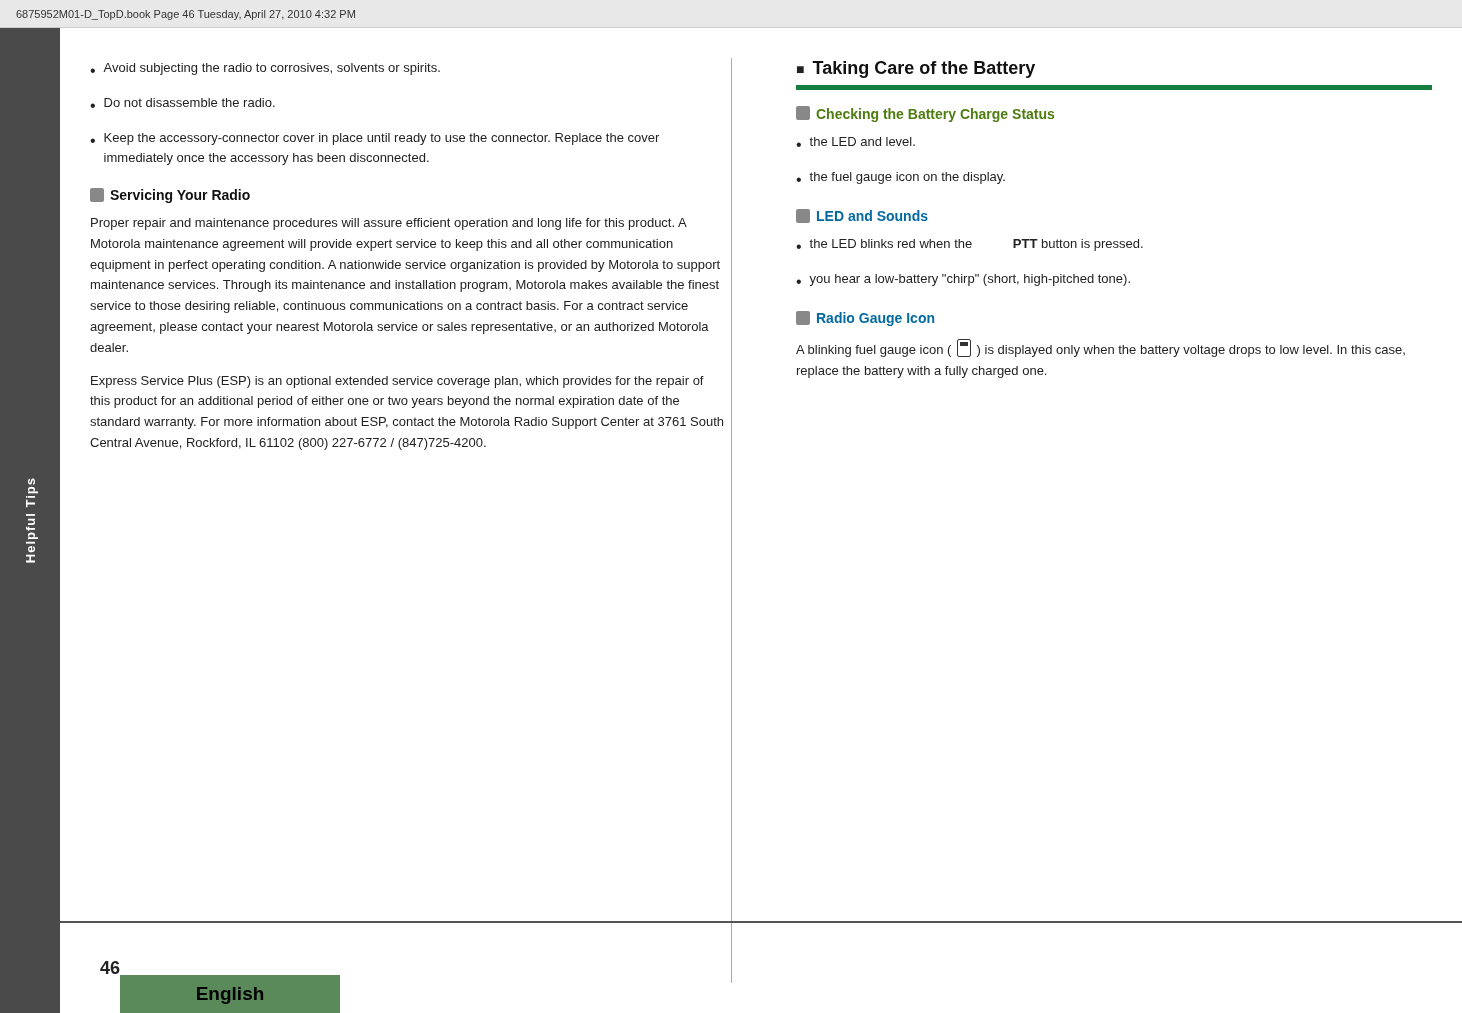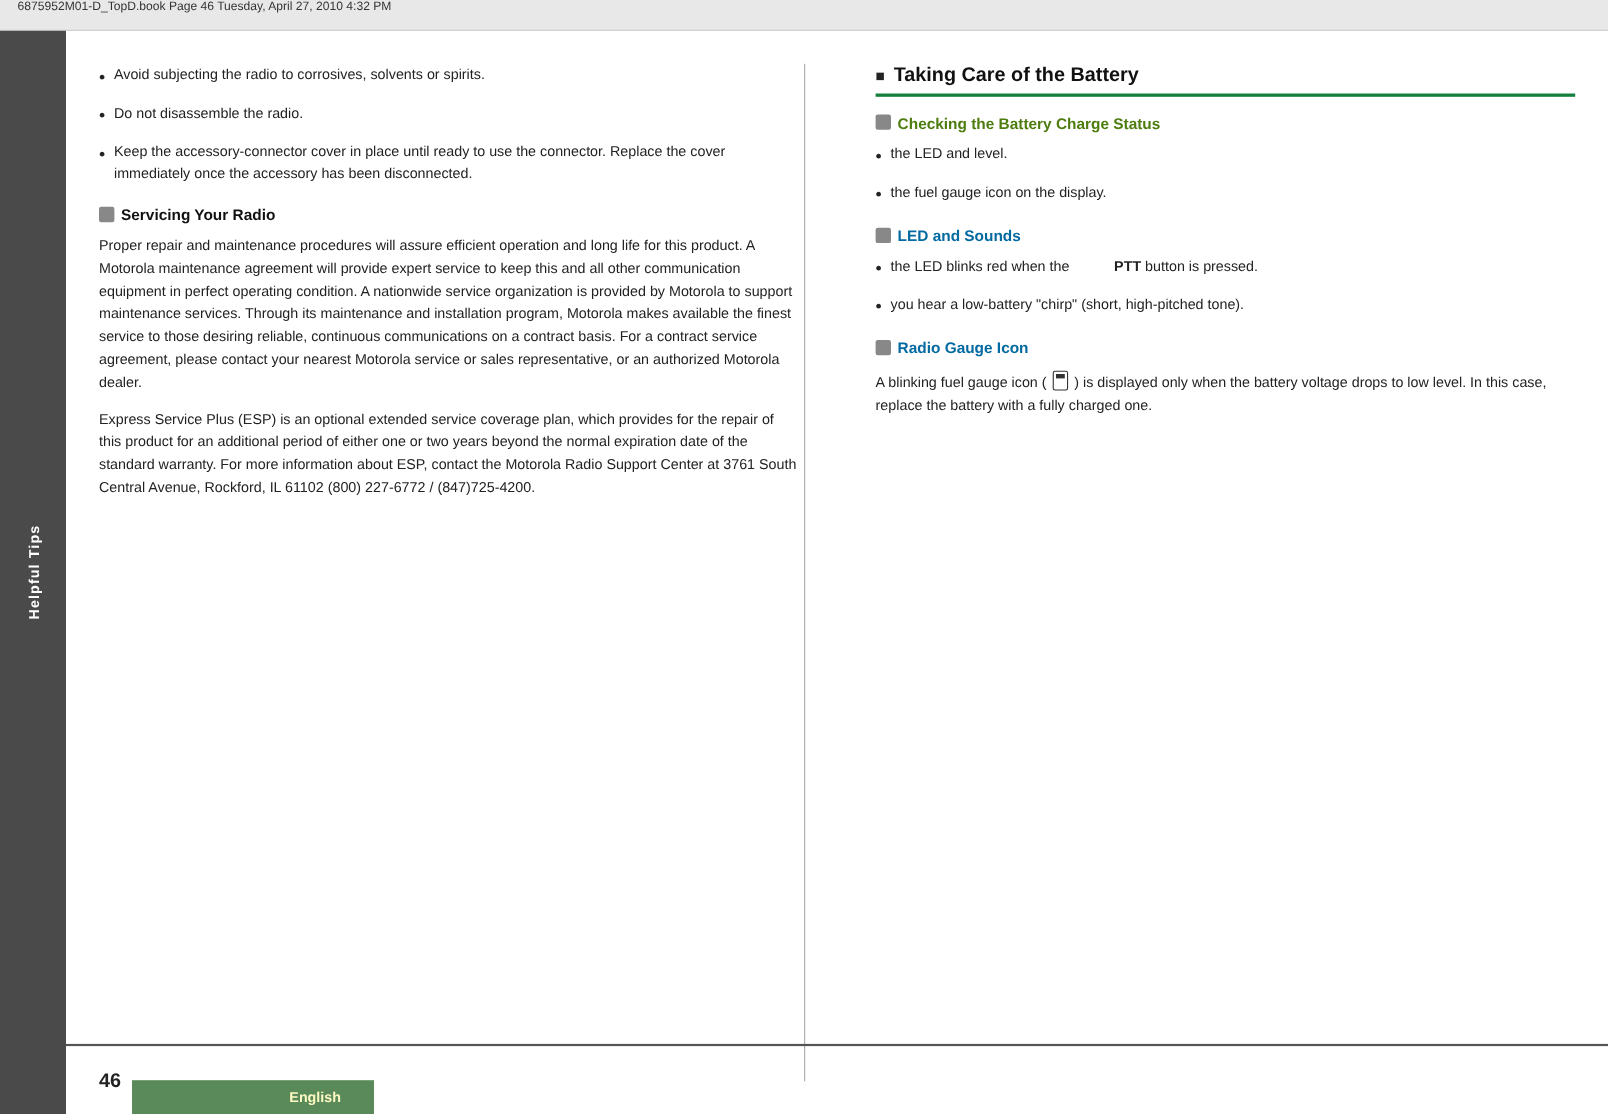--- a/index.html
+++ b/index.html
@@ -21,20 +21,21 @@
       display: flex;
       flex-direction: column;
     }
 
     
     .top-bar {
       height: 28px;
       background: #e8e8e8;
       border-bottom: 1px solid #ccc;
       display: flex;
+      align-items: center;
       padding: 0 16px;
       font-size: 11px;
       color: #333;
     }
 
     
     .main-content {
       display: flex;
       flex: 1;
       position: relative;
@@ -105,21 +106,21 @@
 
     .bullet-text {
       flex: 1;
     }
 
     
     .section-heading-main {
       font-size: 18px;
       font-weight: bold;
       color: #111;
-      border-bottom: 3px solid #15803d;
+      border-bottom: 5px solid #15803d;
       padding-bottom: 6px;
       margin-bottom: 16px;
       display: flex;
       align-items: center;
       gap: 8px;
     }
 
     .section-heading-main::before {
       content: '■';
       font-size: 14px;
@@ -190,45 +191,45 @@
 
     .body-text {
       font-size: 13px;
       color: #222;
       line-height: 1.6;
       margin-bottom: 12px;
     }
 
     
     .bottom-area {
-      height: 64px;
+      height: 92px;
       display: flex;
       align-items: center;
       border-top: 2px solid #555;
-      padding: 0 30px;
+      padding: 0 40px;
       position: relative;
     }
 
     .page-number {
       font-size: 18px;
       font-weight: bold;
       color: #222;
     }
 
     .english-tab {
       position: absolute;
       bottom: 0;
       left: 60px;
       background: #5a8a5a;
-      color: #fef9c3;
-      font-size: 13px;
+      color: #000000;
+      font-size: 19px;
       font-weight: bold;
       padding: 8px 30px;
       min-width: 220px;
-      text-align: right;
+      text-align: center;
     }
 
     .divider-line {
       width: 1px;
       background: #aaa;
       position: absolute;
       top: 30px;
       bottom: 30px;
       left: 50%;
     }

